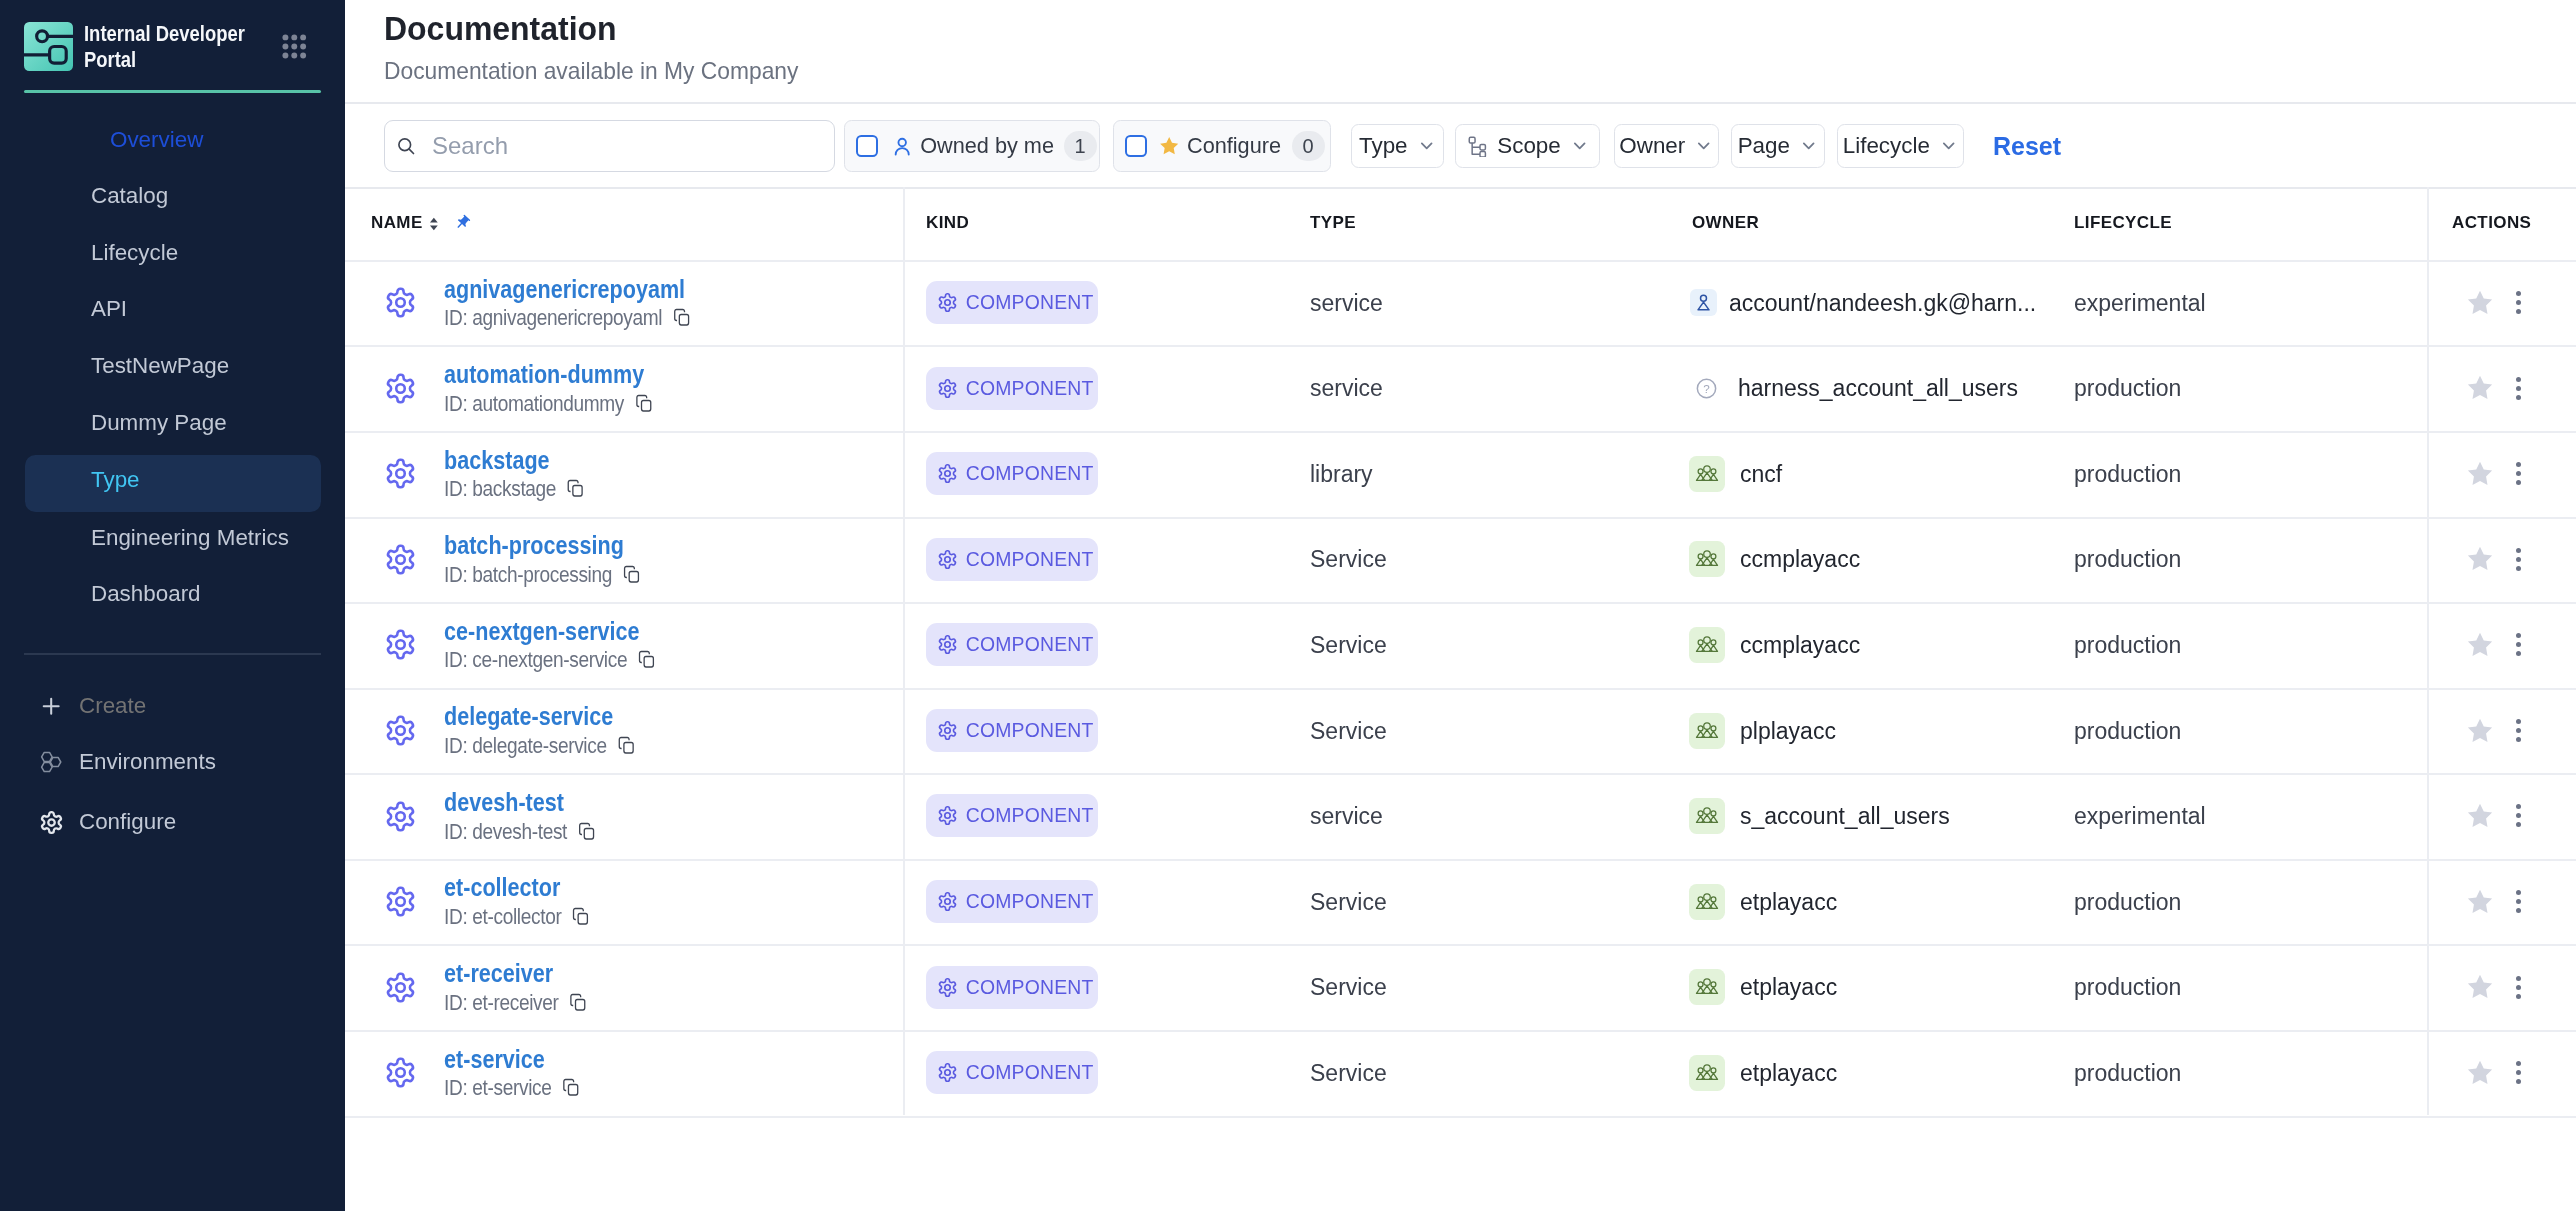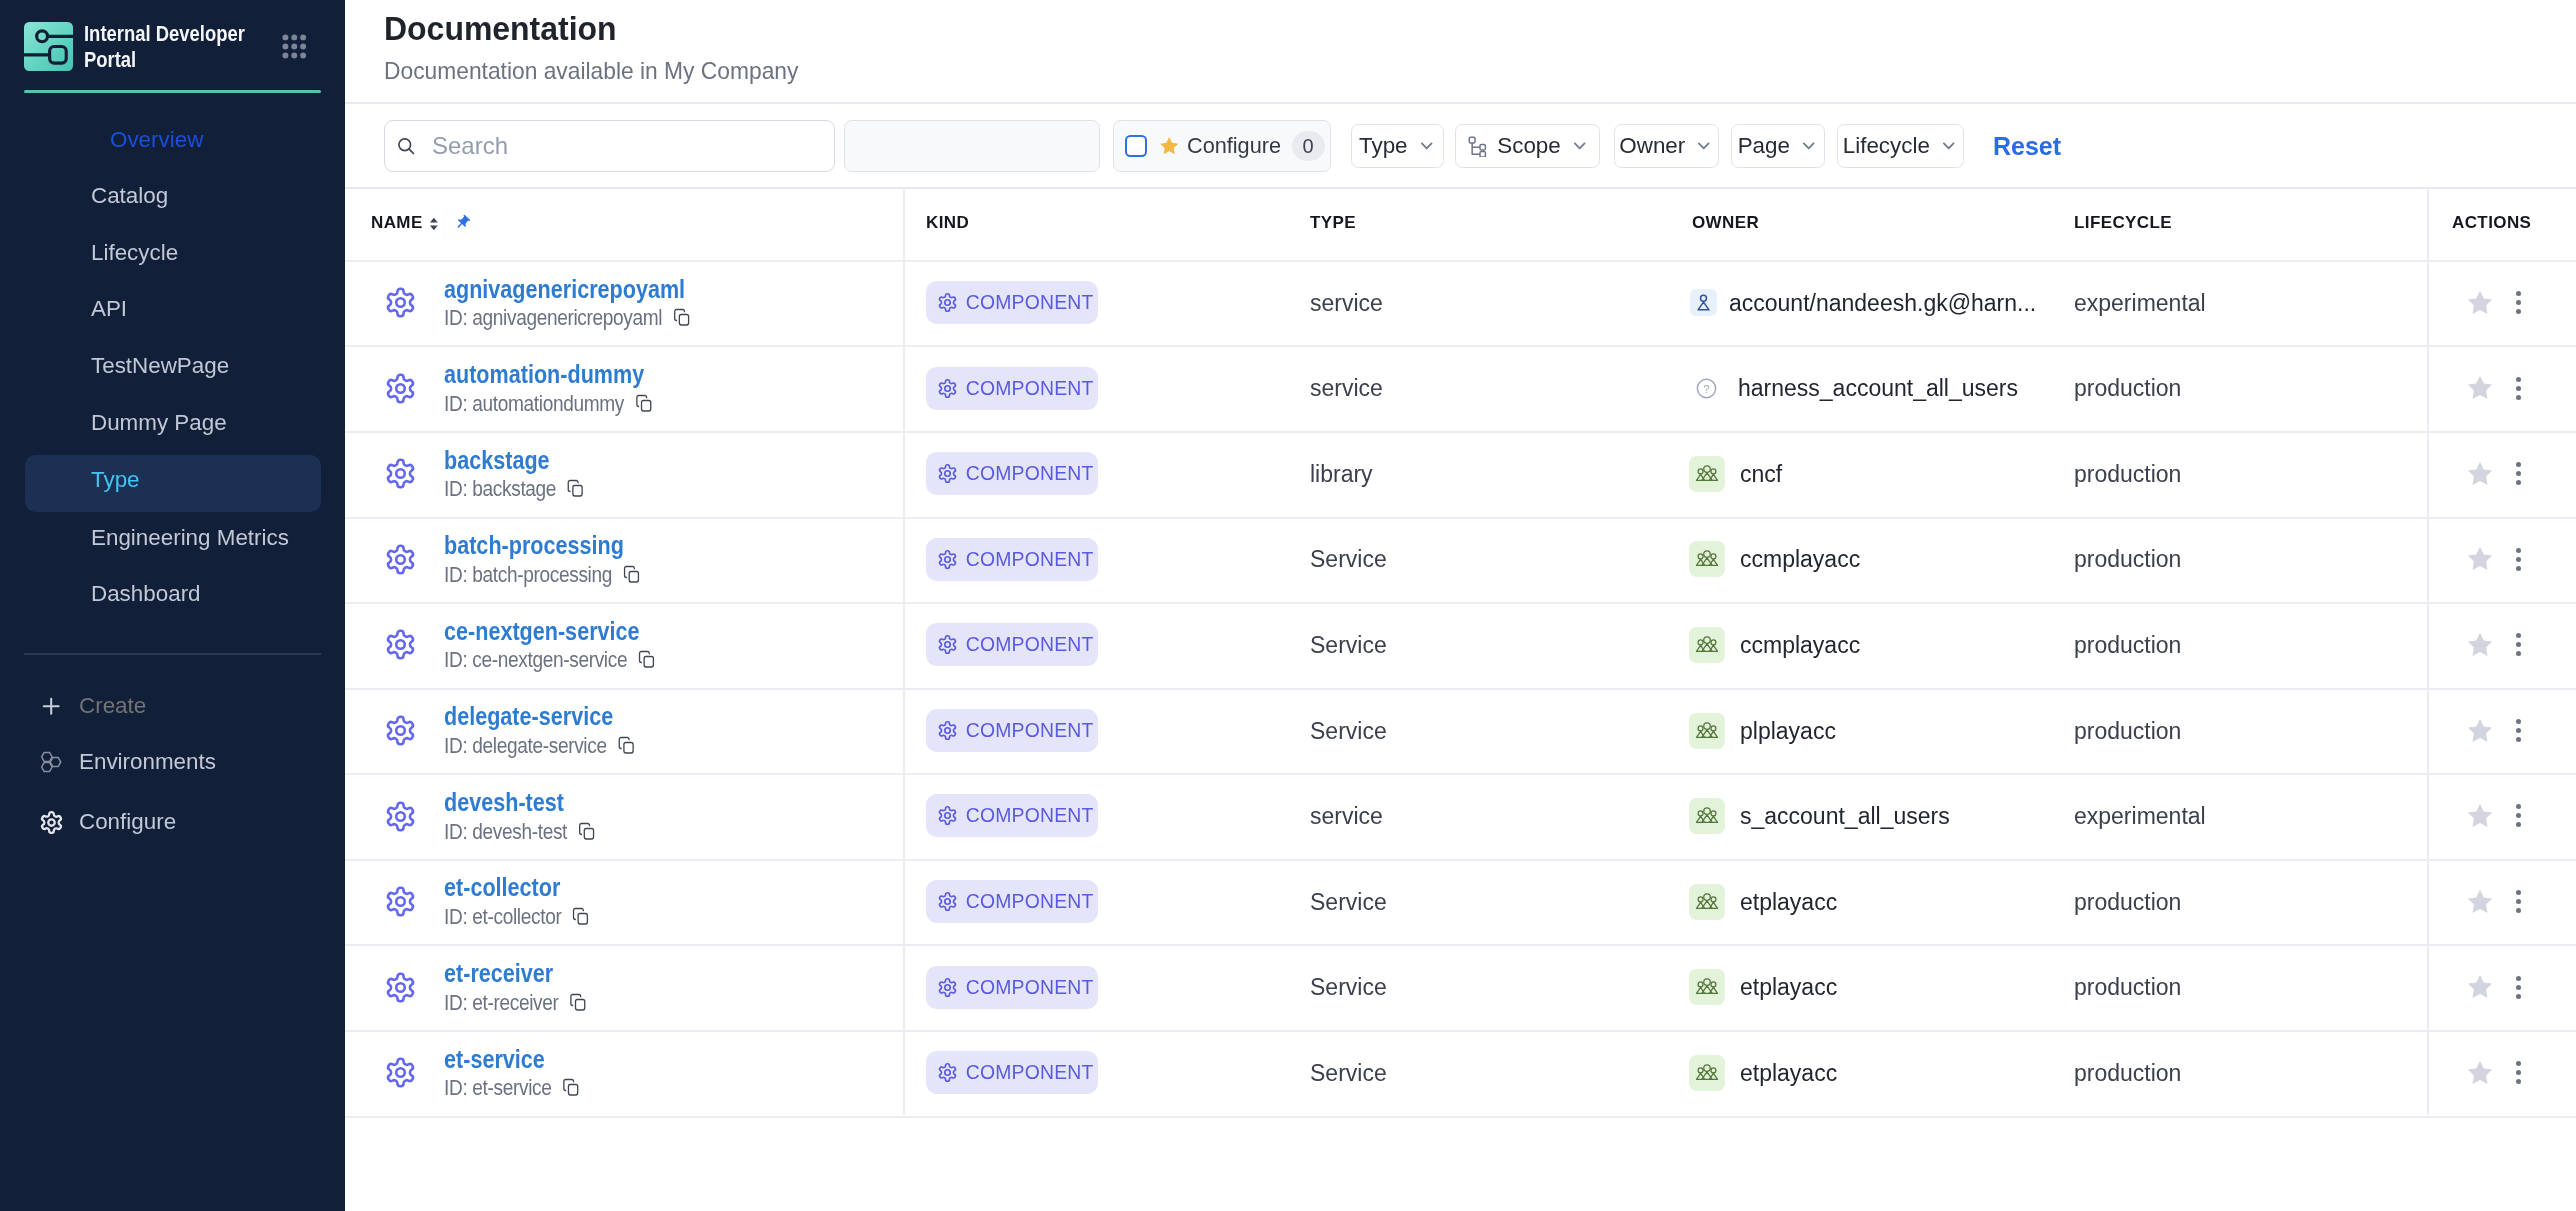--- a/index.html
+++ b/index.html
@@ -74,20 +74,35 @@
     <div style="position:absolute;left:345px;top:102px;width:2231px;height:1.5px;background:#e7e9ee;"></div>
     <div style="position:absolute;left:384px;top:120px;width:451px;height:52px;border:1.5px solid #d5d9e2;border-radius:9px;background:#fff;box-sizing:border-box;"></div>
     <div style="position:absolute;left:396px;top:136px;width:20px;height:20px;"><svg width="20" height="20" viewBox="0 0 24 24">
         <g fill="none" stroke="#3e4452" stroke-width="2.0" stroke-linecap="round">
           <circle cx="10.5" cy="10.5" r="7"></circle>
           <path d="M15.8 15.8L21 21"></path>
         </g>
       </svg></div>
     <div style="position:absolute;left:432px;top:131px;height:30px;line-height:30px;font-size:24px;color:#949dad;">Search</div>
     <div style="position:absolute;left:844px;top:120px;width:256px;height:52px;border:1.5px solid #dfe2e9;border-radius:7.5px;background:#f8f9fb;box-sizing:border-box;"></div>
+    <div style="position:absolute;left:844px;top:120px;width:256px;height:52px;display:flex;align-items:center;">
+      <div style="width:12px;flex:none;"></div>
+      <div style="width:22.4px;height:22.4px;border:2.2px solid #2e6fe3;border-radius:5.2px;background:#fff;box-sizing:border-box;flex:none;"></div>
+      <div style="width:12.7px;flex:none;"></div>
+      <svg width="22.4" height="22.4" viewBox="0 0 24 24">
+        <g fill="none" stroke="#2e6fe3" stroke-width="2.0" stroke-linecap="round" stroke-linejoin="round">
+          <circle cx="12" cy="8" r="4"></circle>
+          <path d="M5 21c0-3.9 3.1-7 7-7s7 3.1 7 7"></path>
+        </g>
+      </svg>
+      <div style="width:6.7px;flex:none;"></div>
+      <span style="font-size:21.7px;color:#343a45;white-space:nowrap;">Owned by me</span>
+      <div style="width:9.7px;flex:none;"></div>
+      <div style="height:30px;min-width:33px;padding:0 9.7px;border-radius:15px;background:#e9ebef;display:flex;align-items:center;justify-content:center;font-size:20px;color:#3d434e;flex:none;box-sizing:border-box;">1</div>
+    </div>
     <div style="position:absolute;left:1113px;top:120px;width:218px;height:52px;border:1.5px solid #dfe2e9;border-radius:7.5px;background:#f8f9fb;box-sizing:border-box;"></div>
     <div style="position:absolute;left:1113px;top:120px;width:218px;height:52px;display:flex;align-items:center;">
       <div style="width:12px;flex:none;"></div>
       <div style="width:22.4px;height:22.4px;border:2.2px solid #2e6fe3;border-radius:5.2px;background:#fff;box-sizing:border-box;flex:none;"></div>
       <div style="width:10.5px;flex:none;"></div>
       <svg width="22.4" height="22.4" viewBox="0 0 24 24">
         <path fill="#f2b843" d="M12 2.2l3.0 6.1 6.7.97-4.85 4.73 1.15 6.7L12 17.55 5.99 20.7l1.15-6.7L2.3 9.27l6.7-.97z"></path>
       </svg>
       <div style="width:6.7px;flex:none;"></div>
       <span style="font-size:21.7px;color:#343a45;white-space:nowrap;">Configure</span>

